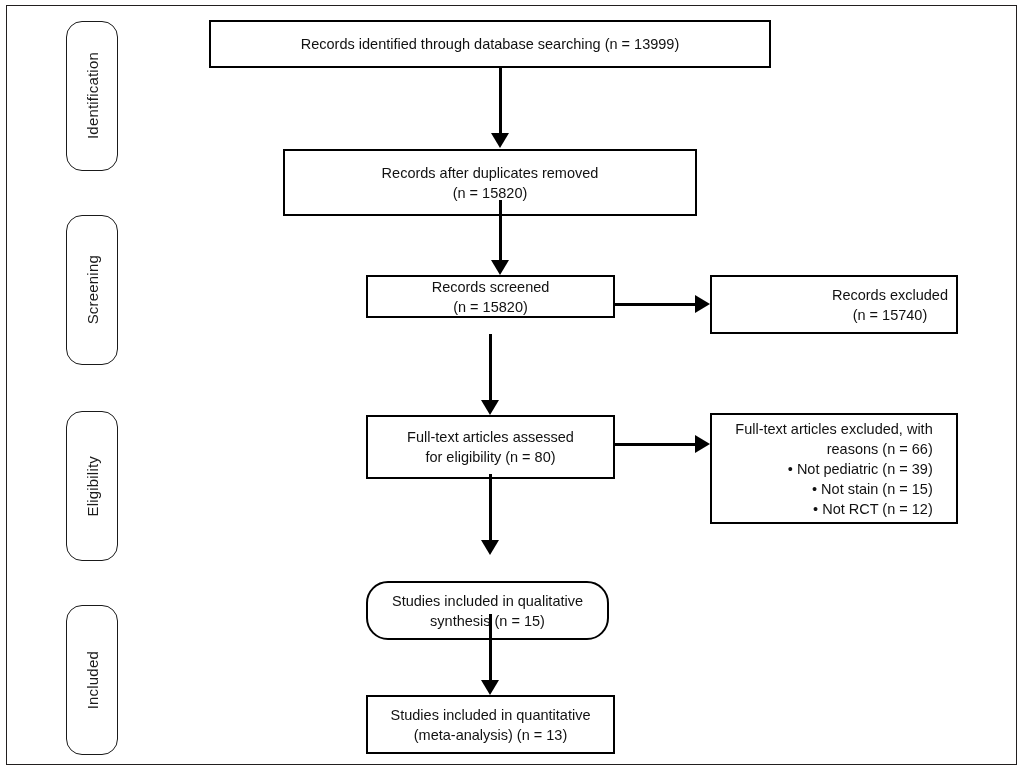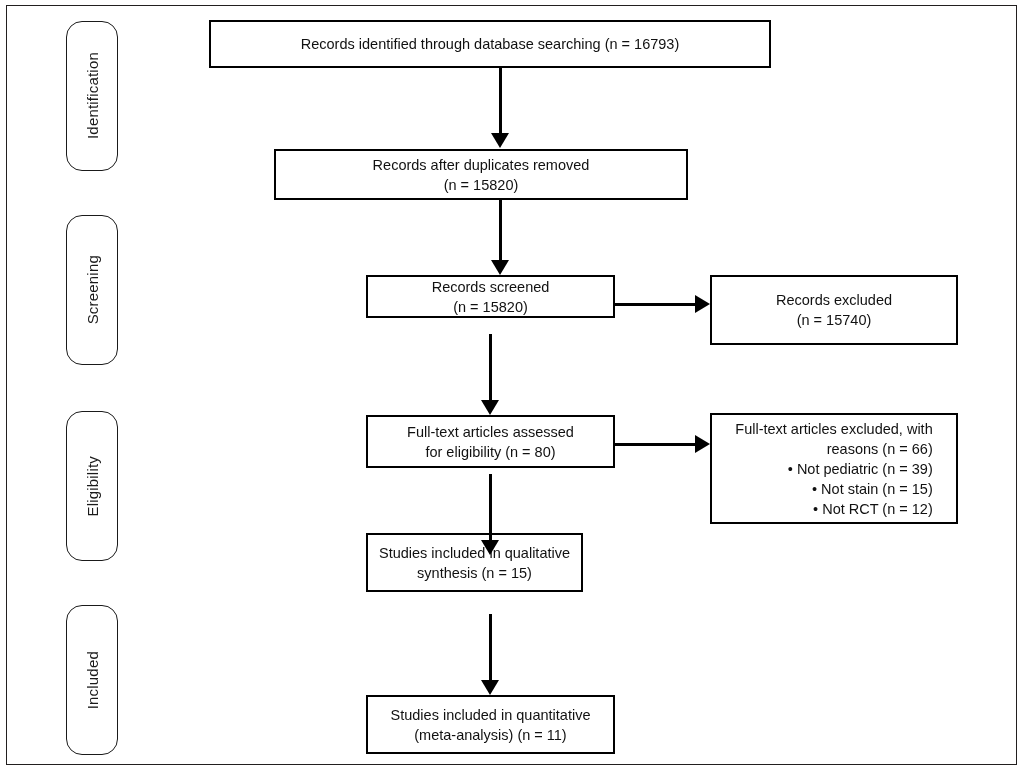--- a/index.html
+++ b/index.html
@@ -114,59 +114,59 @@
 
   <div class="stage" style="left:66px; top:411px; width:52px; height:150px;">
     <span class="stage-label">Eligibility</span>
   </div>
 
   <div class="stage" style="left:66px; top:605px; width:52px; height:150px;">
     <span class="stage-label">Included</span>
   </div>
 
   <div class="box" style="left:209px; top:20px; width:562px; height:48px;">
-    <div class="box-text">Records identified through database searching (n = 16793)</div>
+    <div class="box-text">Records identified through database searching (n = 13999)</div>
   </div>
 
-  <div class="box" style="left:274px; top:149px; width:414px; height:51px;">
+  <div class="box" style="left:283px; top:149px; width:414px; height:67px;">
     <div class="box-text">Records after duplicates removed
 (n = 15820)</div>
   </div>
 
   <div class="box" style="left:366px; top:275px; width:249px; height:43px;">
     <div class="box-text">Records screened
 (n = 15820)</div>
   </div>
 
-  <div class="box" style="left:710px; top:275px; width:248px; height:70px;">
+  <div class="box" style="left:710px; top:275px; width:248px; height:59px;justify-content:flex-end;">
     <div class="box-text">Records excluded
 (n = 15740)</div>
   </div>
 
-  <div class="box" style="left:366px; top:415px; width:249px; height:53px;">
+  <div class="box" style="left:366px; top:415px; width:249px; height:64px;">
     <div class="box-text">Full-text articles assessed
 for eligibility (n = 80)</div>
   </div>
 
   <div class="box" style="left:710px; top:413px; width:248px; height:111px;text-align:right;">
     <div class="box-text">Full-text articles excluded, with
 reasons (n = 66)
 • Not pediatric (n = 39)
 • Not stain (n = 15)
 • Not RCT (n = 12)</div>
   </div>
 
-  <div class="box" style="left:366px; top:533px; width:217px; height:59px;">
+  <div class="box" style="left:366px; top:581px; width:243px; height:59px;border-radius:22px;">
     <div class="box-text">Studies included in qualitative
 synthesis (n = 15)</div>
   </div>
 
   <div class="box" style="left:366px; top:695px; width:249px; height:59px;">
     <div class="box-text">Studies included in quantitative
-(meta-analysis) (n = 11)</div>
+(meta-analysis) (n = 13)</div>
   </div>
 
   <div class="vline" style="left:498.5px; top:68px; width:3px; height:66px;"></div>
   <div class="arrow-down" style="left:490.5px; top:133px;"></div>
 
   <div class="vline" style="left:498.5px; top:200px; width:3px; height:63px;"></div>
   <div class="arrow-down" style="left:490.5px; top:260px;"></div>
 
   <div class="hline" style="left:615px; top:303px; width:82px; height:3px;"></div>
   <div class="arrow-right" style="left:695px; top:295px;"></div>

